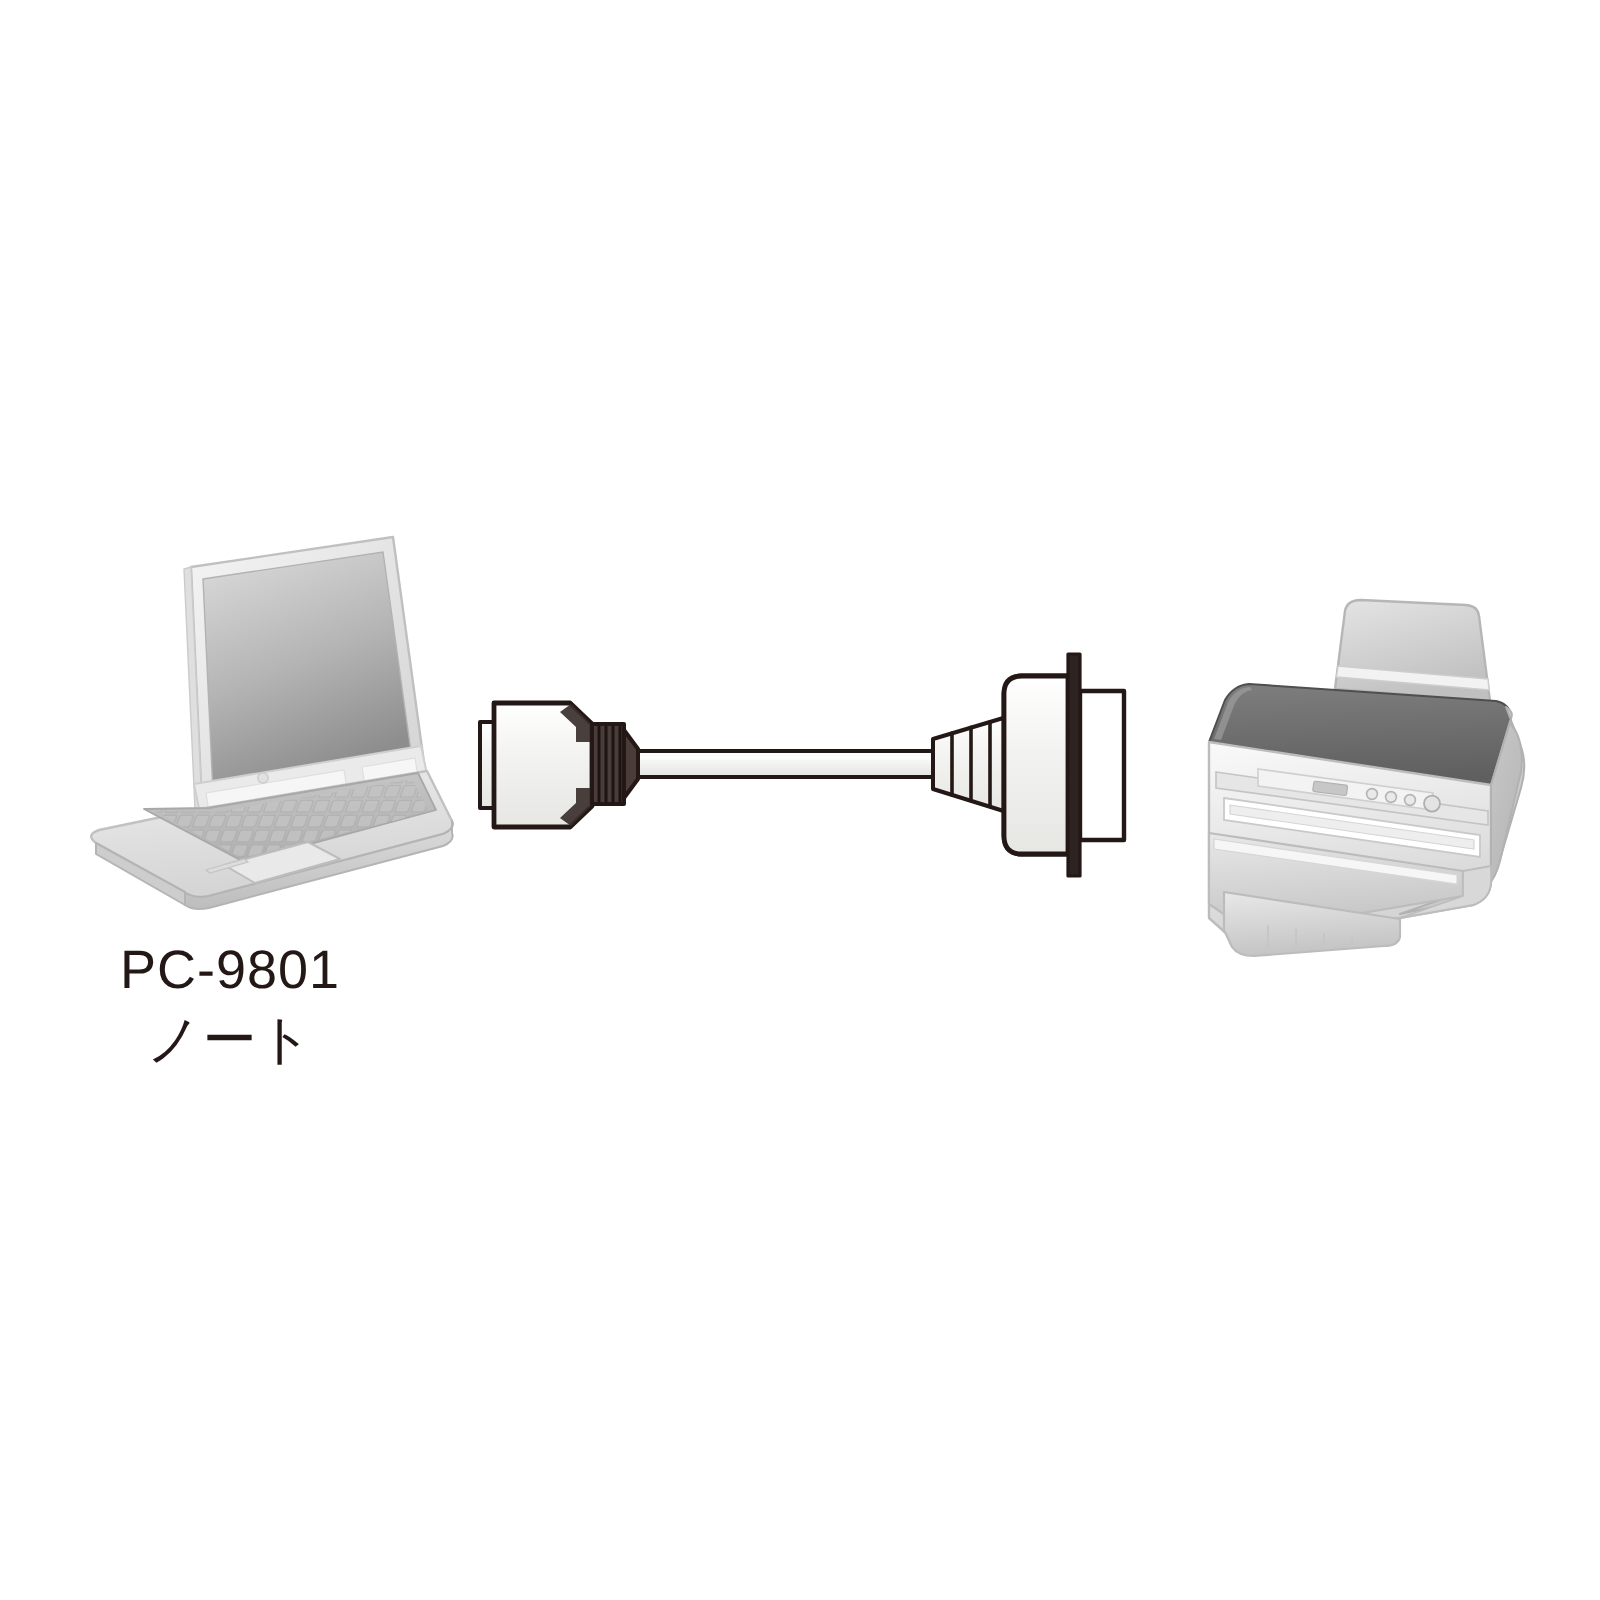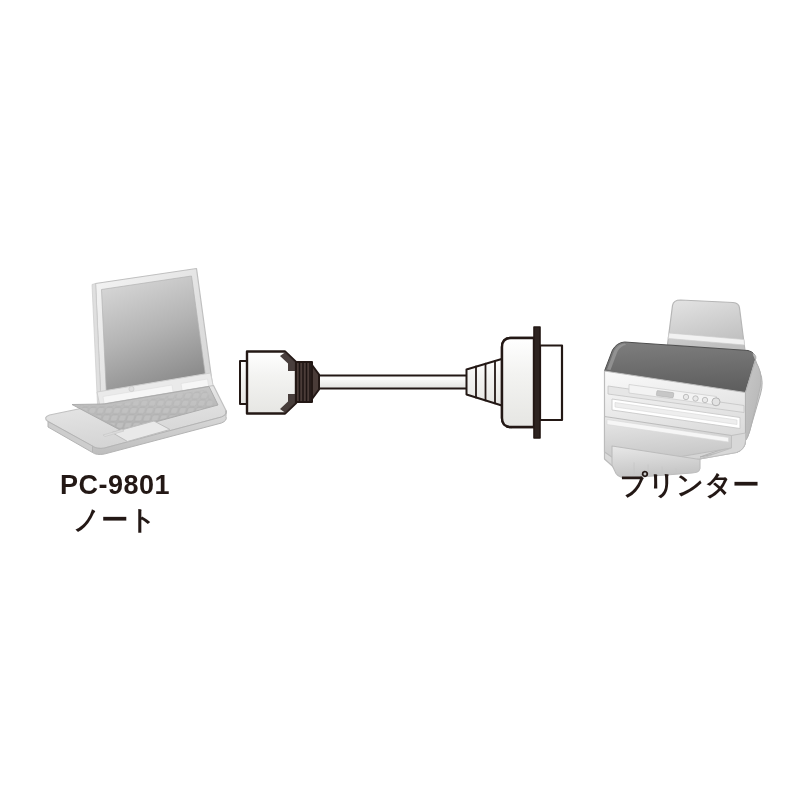--- a/index.html
+++ b/index.html
@@ -20,21 +20,21 @@
     top: 0;
     width: 800px;
     height: 800px;
     background: #ffffff;
   }
   .label {
     position: absolute;
     color: #231815;
     font-family: "Liberation Sans", "DejaVu Sans", sans-serif;
     font-size: 27px;
-    font-weight: 700;
+    font-weight: 400;
     letter-spacing: 0.5px;
     line-height: 1.28;
     text-align: center;
     white-space: pre;
     user-select: none;
   }
   #label-laptop {
     left: 0px;
     top: 468px;
     width: 230px;
@@ -293,15 +293,14 @@
 
         <path d="M 731.5 435.5 L 745.5 433.0 L 745.5 441.0
                  Q 745.0 449.5 736.5 452.5 L 700.0 459.0 L 731.5 448.0 Z" fill="#d8d8d8" stroke="#bdbdbd" stroke-width="0.9" stroke-linejoin="round"></path>
       </g>
     </g>
   </svg>
 
   <div class="label" id="label-laptop">PC-9801
 ノート</div>
 
-  <div class="label" id="label-printer">プリンター</div>
 
 </div>
 
 </body></html>

